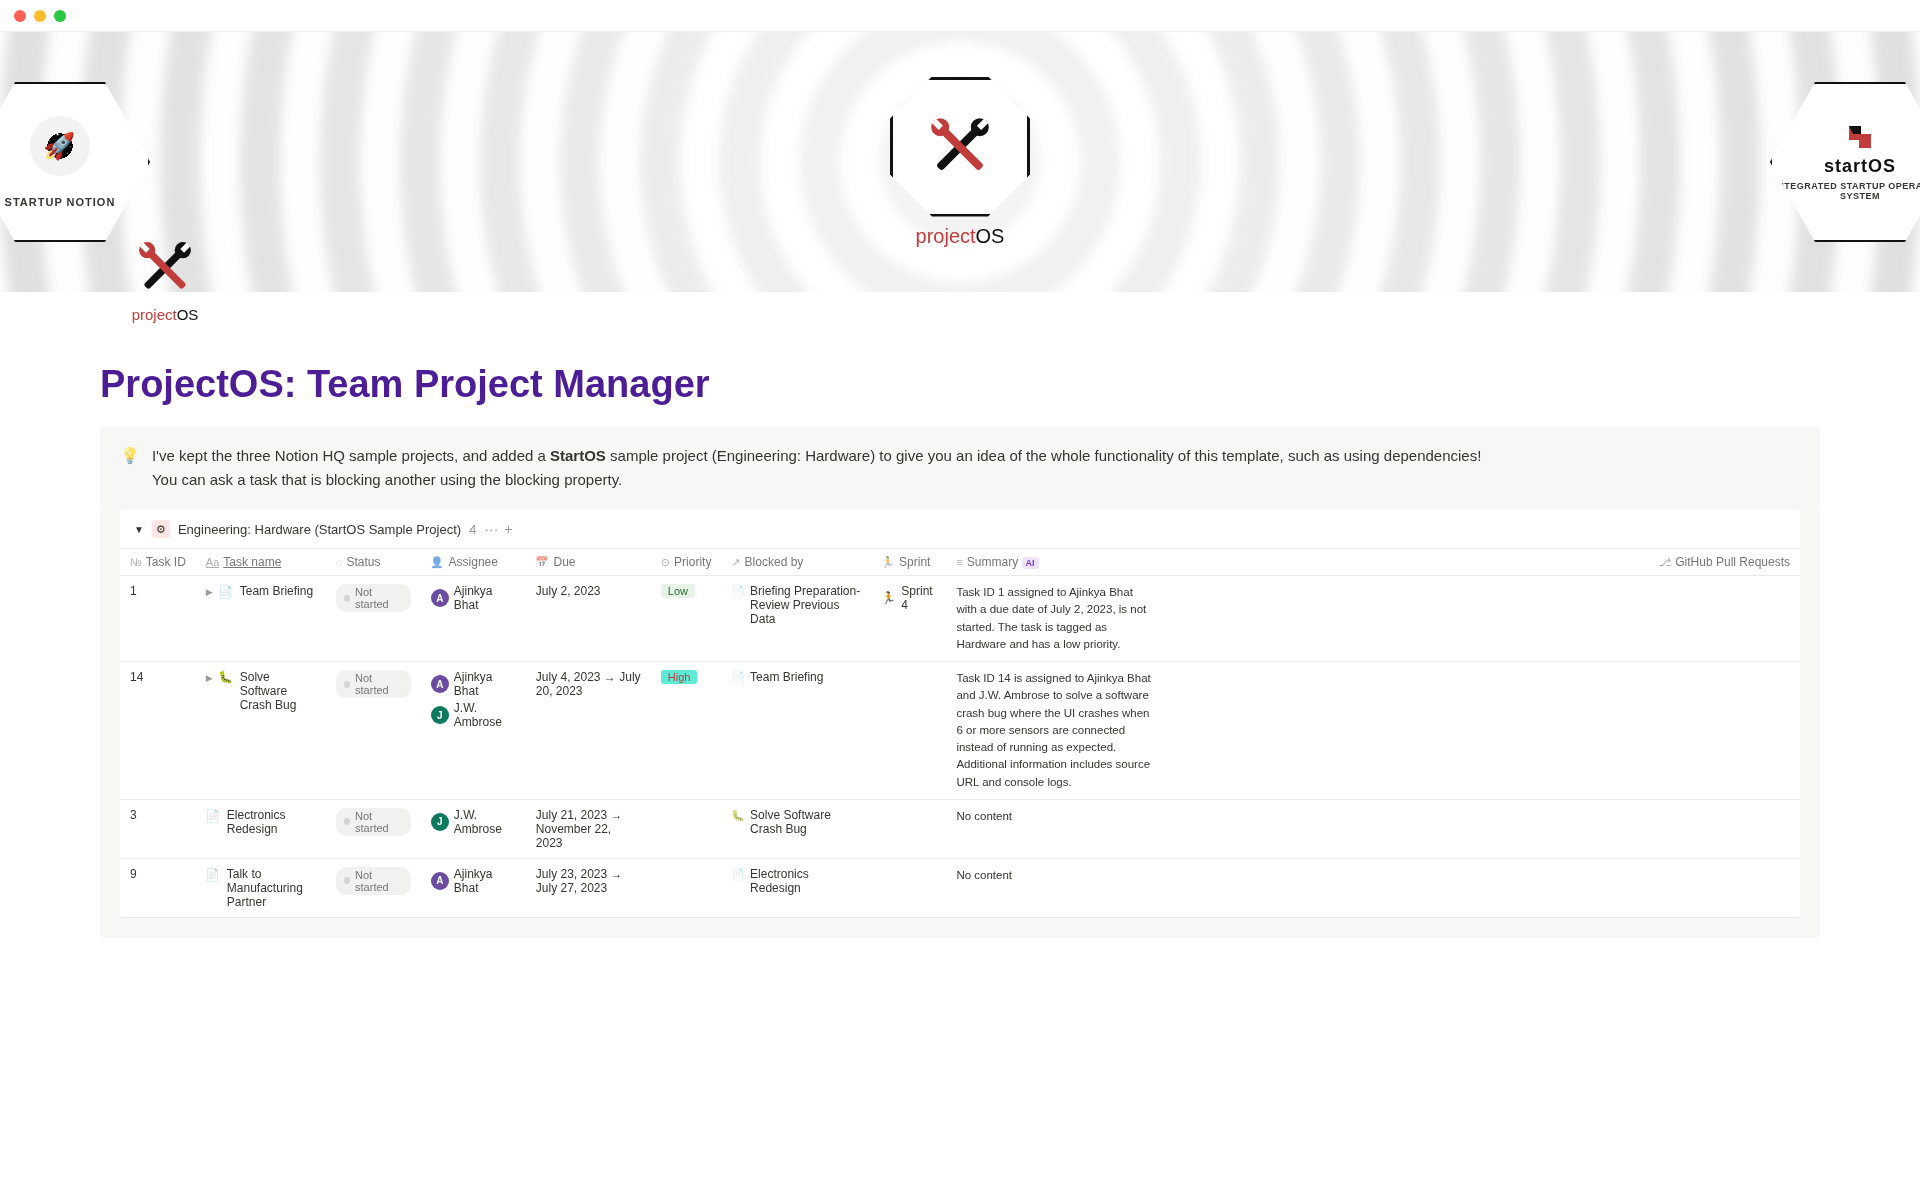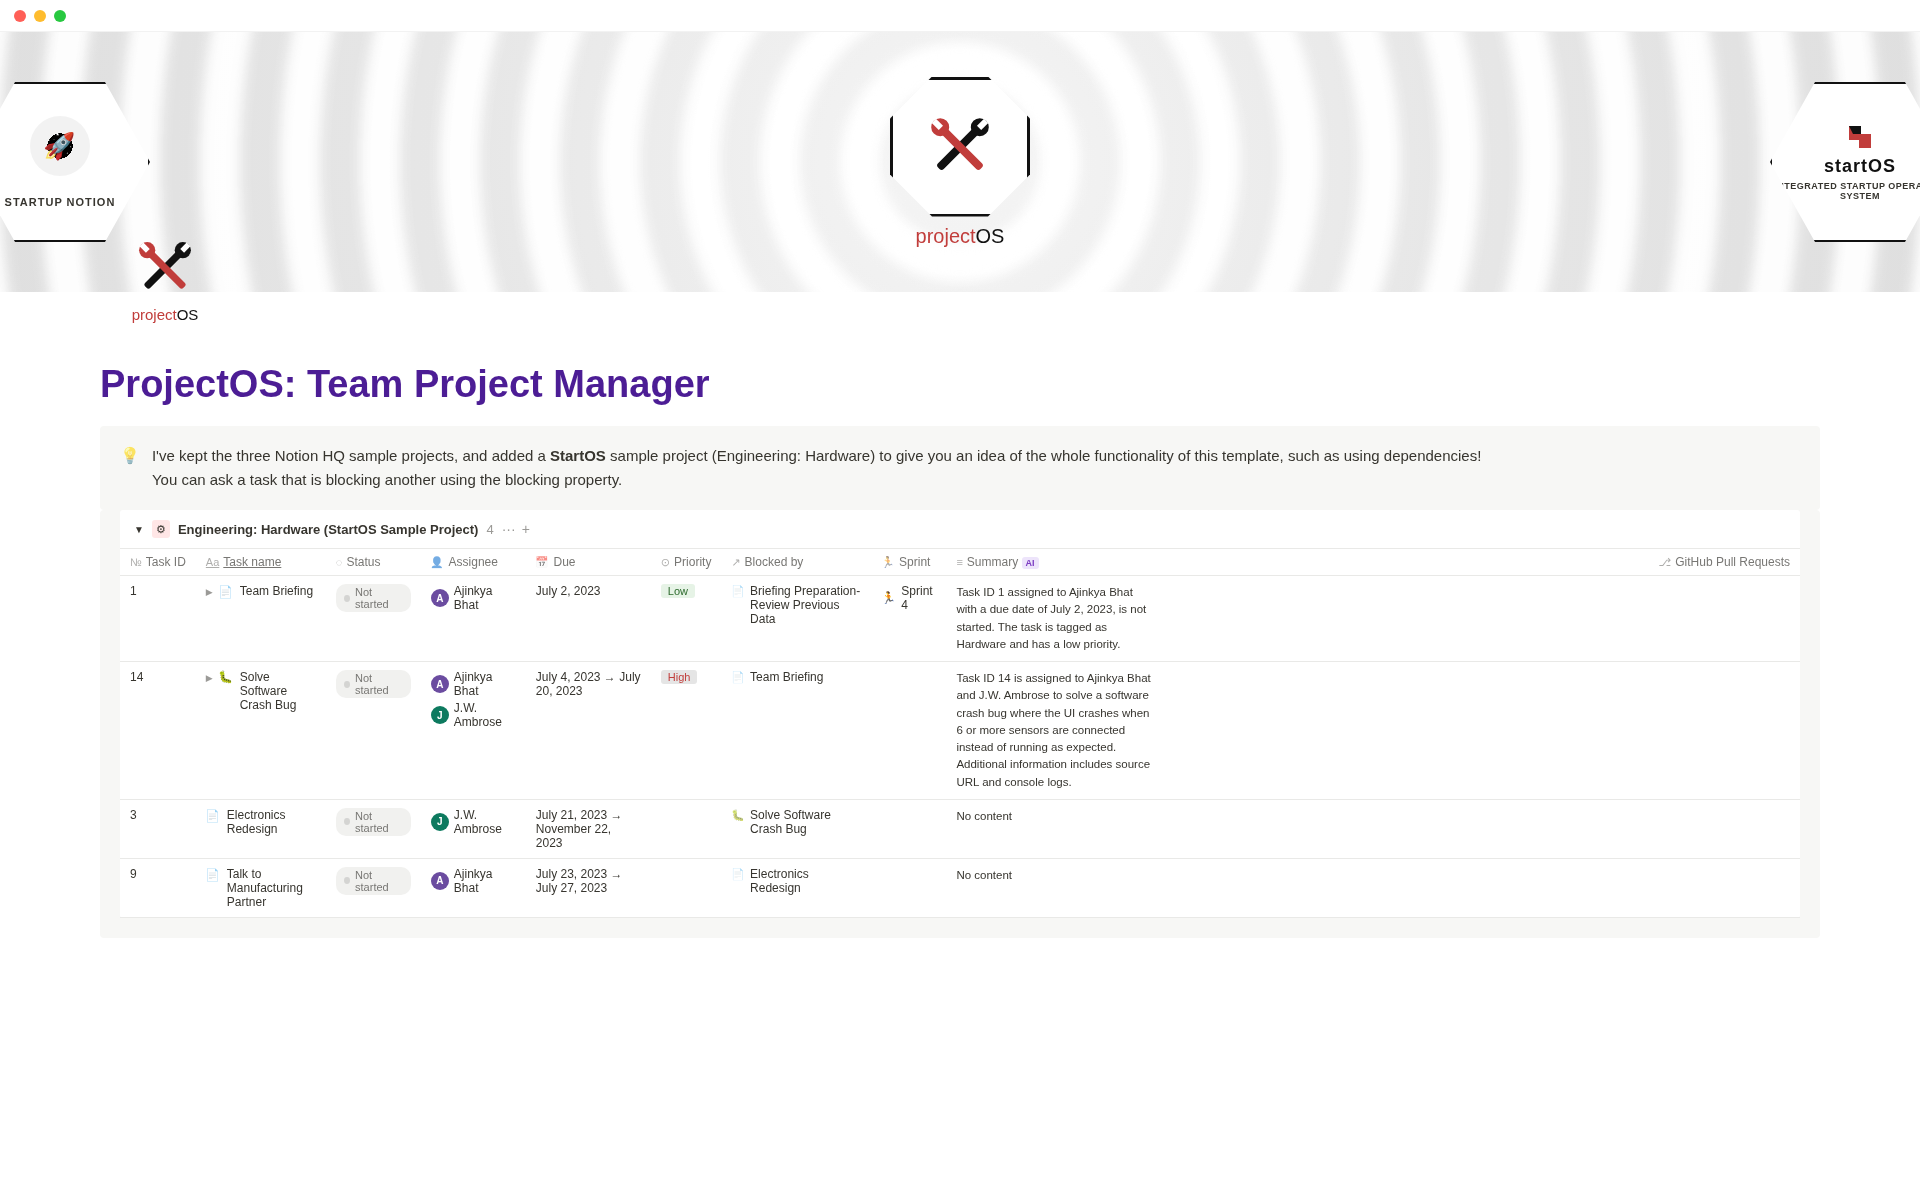--- a/index.html
+++ b/index.html
@@ -29,39 +29,39 @@
 .content{padding:40px 100px 0 100px;}
 .page-title{font-size:38px;font-weight:700;margin-bottom:20px;color:#4c1d95;}
 .callout{background:#f7f7f5;border-radius:4px;padding:18px 20px;display:flex;gap:12px;margin-bottom:20px;}
 .callout-icon{font-size:16px;opacity:0.6;flex-shrink:0;margin-top:2px;}
 .callout-text{font-size:15px;line-height:1.6;color:#37352f;}
 .db-wrap{background:#f7f7f5;padding:0 20px 20px 20px;border-radius:4px;margin-top:-20px;}
 .db-inner{background:#fff;border-radius:3px;padding:0;}
 .group-header{display:flex;align-items:center;gap:8px;padding:10px 14px;font-size:13px;}
 .group-toggle{font-size:10px;cursor:pointer;}
 .group-icon{display:inline-flex;align-items:center;justify-content:center;width:18px;height:18px;background:#ffe6e6;border-radius:3px;font-size:11px;}
-.group-name{font-weight:700;}
+.group-name{font-weight:400;}
 .group-count{color:#9b9a97;}
 .group-actions{color:#9b9a97;font-size:14px;display:flex;gap:6px;}
 .tbl{width:100%;border-collapse:collapse;font-size:12px;}
 .tbl th{text-align:left;font-weight:400;color:#787774;padding:6px 10px;border-top:1px solid #e9e9e7;border-bottom:1px solid #e9e9e7;white-space:nowrap;}
 .tbl th .hicon{opacity:0.6;margin-right:4px;font-size:11px;}
 .tbl td{padding:8px 10px;border-bottom:1px solid #e9e9e7;vertical-align:top;color:#37352f;}
 .task-name{display:flex;align-items:flex-start;gap:6px;font-weight:500;}
 .task-toggle{color:#9b9a97;font-size:9px;margin-top:3px;cursor:pointer;}
 .task-icon{opacity:0.7;font-size:12px;margin-top:1px;}
 .status-pill{display:inline-flex;align-items:center;gap:5px;background:#f1f1ef;border-radius:10px;padding:2px 8px;font-size:11px;color:#787774;}
 .status-dot{width:7px;height:7px;border-radius:50%;background:#d4d4d2;}
 .assignee{display:flex;align-items:center;gap:5px;margin-bottom:3px;}
 .avatar{width:18px;height:18px;border-radius:50%;display:flex;align-items:center;justify-content:center;font-size:10px;font-weight:600;color:#fff;flex-shrink:0;}
 .av-a{background:#6b4ca0;}
 .av-j{background:#0d7a5f;}
 .priority-pill{display:inline-block;border-radius:3px;padding:1px 7px;font-size:11px;}
 .priority-low{background:#e6f3e6;color:#2d6a2d;}
-.priority-high{background:#e5e5e5;color:#c13d3b;}
+.priority-high{background:#5eead4;color:#c13d3b;}
 .blocked{display:flex;align-items:flex-start;gap:5px;}
 .blocked-icon{opacity:0.6;font-size:11px;margin-top:1px;}
 .sprint{display:flex;align-items:center;gap:5px;}
 .sprint-icon{font-size:12px;}
 .summary{font-size:11.5px;color:#37352f;line-height:1.5;max-width:200px;}
 .col-taskid{width:55px;color:#9b9a97;}
 .col-taskname{width:130px;text-decoration:underline;}
 .col-status{width:95px;}
 .col-assignee{width:105px;}
 .col-due{width:125px;}

